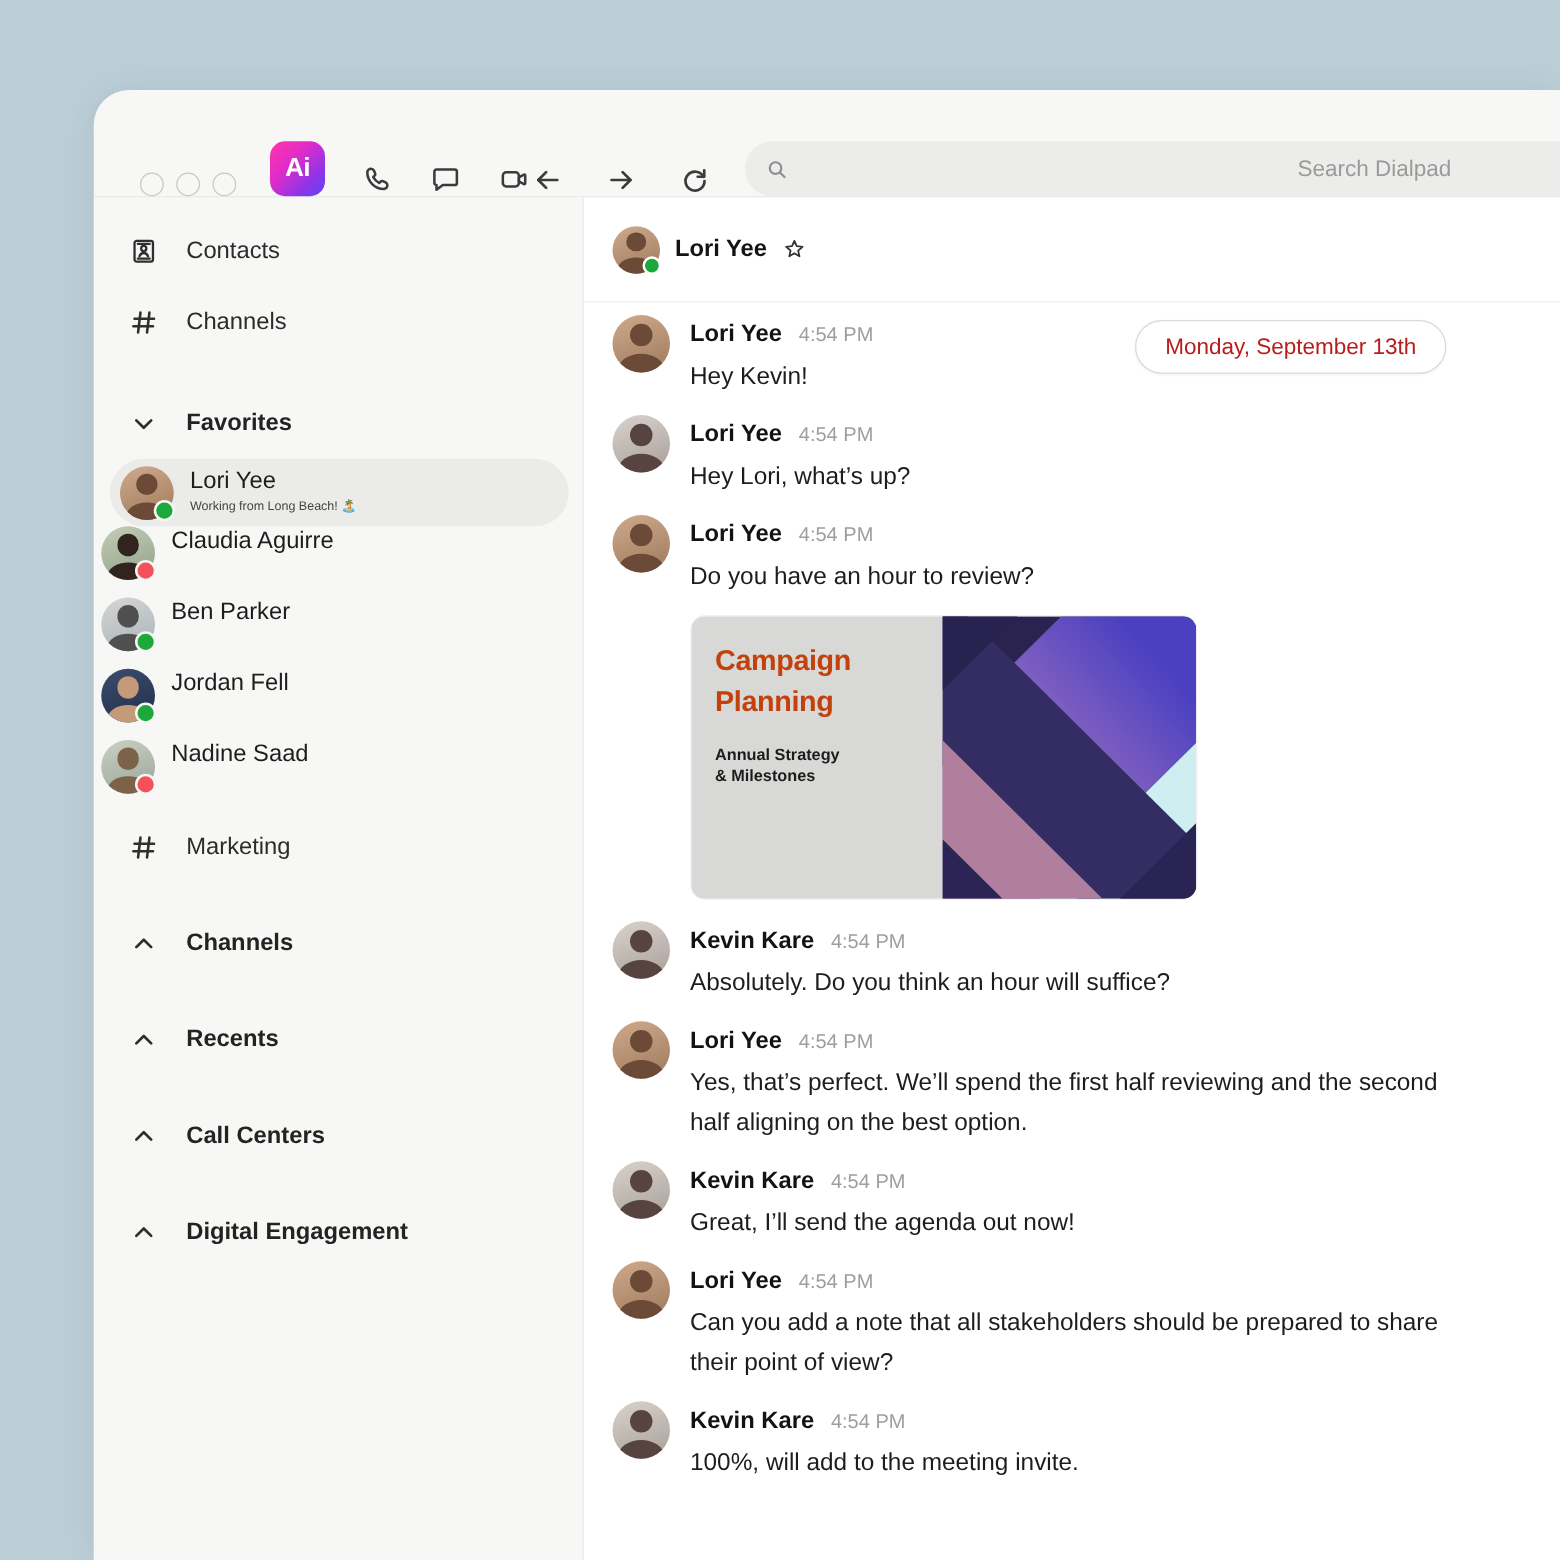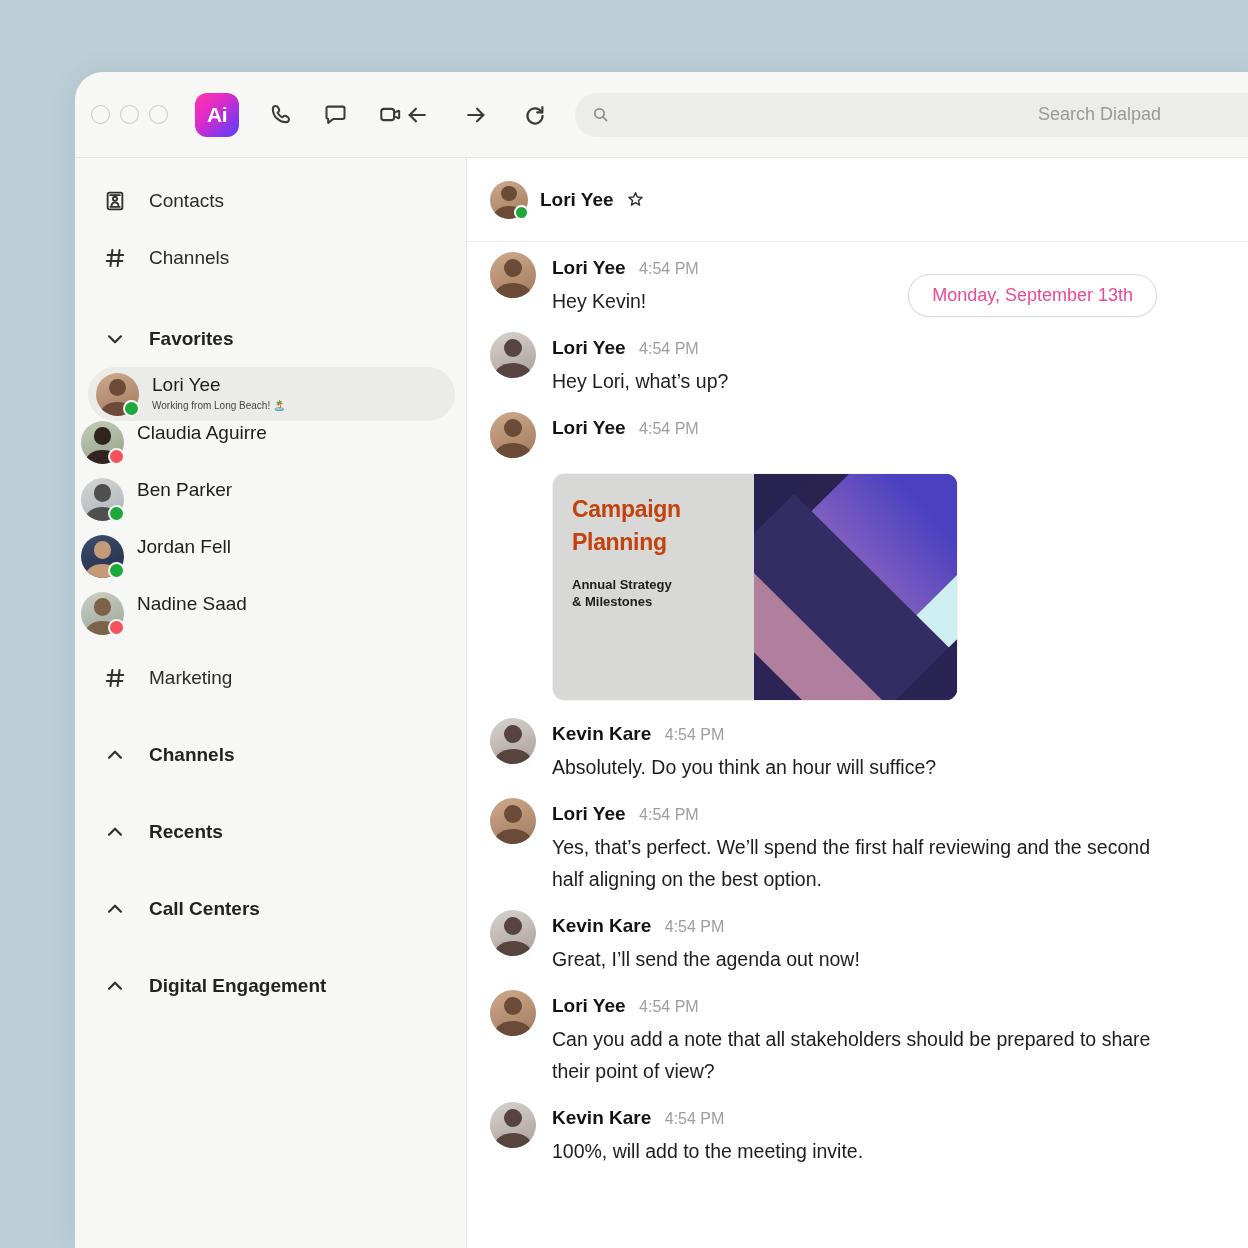--- a/index.html
+++ b/index.html
@@ -10,21 +10,21 @@
     -webkit-font-smoothing:antialiased;
   }
   .stage{position:relative;width:1248px;height:1248px;}
   .window{
     position:absolute;left:75px;top:72px;right:0;bottom:0;
     background:#f7f7f5;border-radius:28px 0 0 0;
     display:flex;flex-direction:column;overflow:hidden;
     box-shadow:0 0 30px rgba(0,0,0,.08);
   }
   
-  .topbar{height:85px;flex:none;display:flex;align-items:center;padding-left:16px;border-bottom:1px solid #e7e7e5;}
+  .topbar{height:85px;flex:none;display:flex;align-items:flex-end;padding-left:37px;border-bottom:1px solid #e7e7e5;}
   .traffic{display:flex;gap:10px;align-items:center;}
   .tdot{width:17px;height:17px;border-radius:50%;border:1.5px solid #c7c7c5;background:transparent;}
   .logo{width:44px;height:44px;border-radius:12px;margin-left:27px;flex:none;
     background:linear-gradient(135deg,#ff35ad 0%,#e12bc8 38%,#8d35e8 74%,#5b45f5 100%);
     display:flex;align-items:center;justify-content:center;
     color:#fff;font-weight:800;font-size:21px;letter-spacing:-.5px;}
   .tb-icon{width:27px;height:27px;margin-left:28px;color:#3b3b3b;flex:none;cursor:pointer;}
   .tb-icon svg{width:100%;height:100%;display:block;}
   .nav-ico{width:26px;height:26px;color:#3b3b3b;flex:none;cursor:pointer;}
   .nav-ico svg{width:100%;height:100%;display:block;}
@@ -77,22 +77,22 @@
   .av-jordan{--bg1:#3c4c6e;--bg2:#222e48;--sil:#c49a78;}
   .av-nadine{--bg1:#ccd0c4;--bg2:#9aa39a;--sil:#7b6248;}
   
   .chat{flex:1;background:#ffffff;display:flex;flex-direction:column;min-width:0;}
   .chat-header{height:83px;flex:none;display:flex;align-items:center;padding-left:23px;border-bottom:1px solid #ededeb;}
   .chat-header .avatar .dot{border-color:#fff;width:11px;height:11px;}
   .chat-title{margin-left:12px;font-size:19px;font-weight:700;color:#141414;}
   .star{width:21px;height:21px;margin-left:11px;color:#2f2f2f;cursor:pointer;}
   .star svg{width:100%;height:100%;display:block;}
   .messages{position:relative;flex:1;padding:10px 36px 20px 23px;overflow:hidden;}
-  .date-pill{position:absolute;top:32px;right:91px;background:#fff;border:1.5px solid #d9d9d7;
-    border-radius:26px;padding:10px 23px;font-size:18px;color:#ec4899;
+  .date-pill{position:absolute;top:14px;right:91px;background:#fff;border:1.5px solid #d9d9d7;
+    border-radius:26px;padding:10px 23px;font-size:18px;color:#b91c1c;
     box-shadow:0 1px 3px rgba(0,0,0,.05);white-space:nowrap;}
   .msg-row{display:flex;margin-bottom:15px;}
   .msg-row .avatar{margin-right:16px;}
   .msg-content{min-width:0;padding-top:0;}
   .msg-head{line-height:32px;}
   .msg-sender{font-size:19px;font-weight:700;color:#131313;}
   .msg-time{margin-left:9px;font-size:16px;color:#9e9e9e;}
   .msg-body{font-size:19.5px;line-height:32px;color:#1d1d1d;max-width:620px;}
   
   .card-row{margin:13px 0 17px 62px;}
@@ -343,20 +343,21 @@
   </div>
             <div class="msg-row">
     <span class="avatar av-46 av-lori">
                 <span class="ph"></span>
               </span>
     <div class="msg-content">
       <div class="msg-head">
         <span class="msg-sender">Lori Yee</span>
         <span class="msg-time">4:54 PM</span>
       </div>
+      <div class="msg-body">Do you have an hour to review?</div>
     </div>
   </div>
             <div class="card-row">
     <div class="campaign-card">
       <div class="card-left">
         <div class="card-title">
           <span>Campaign</span><br><span>Planning</span>
         </div>
         <div class="card-sub">
           <span>Annual Strategy</span><br><span>&amp; Milestones</span>

